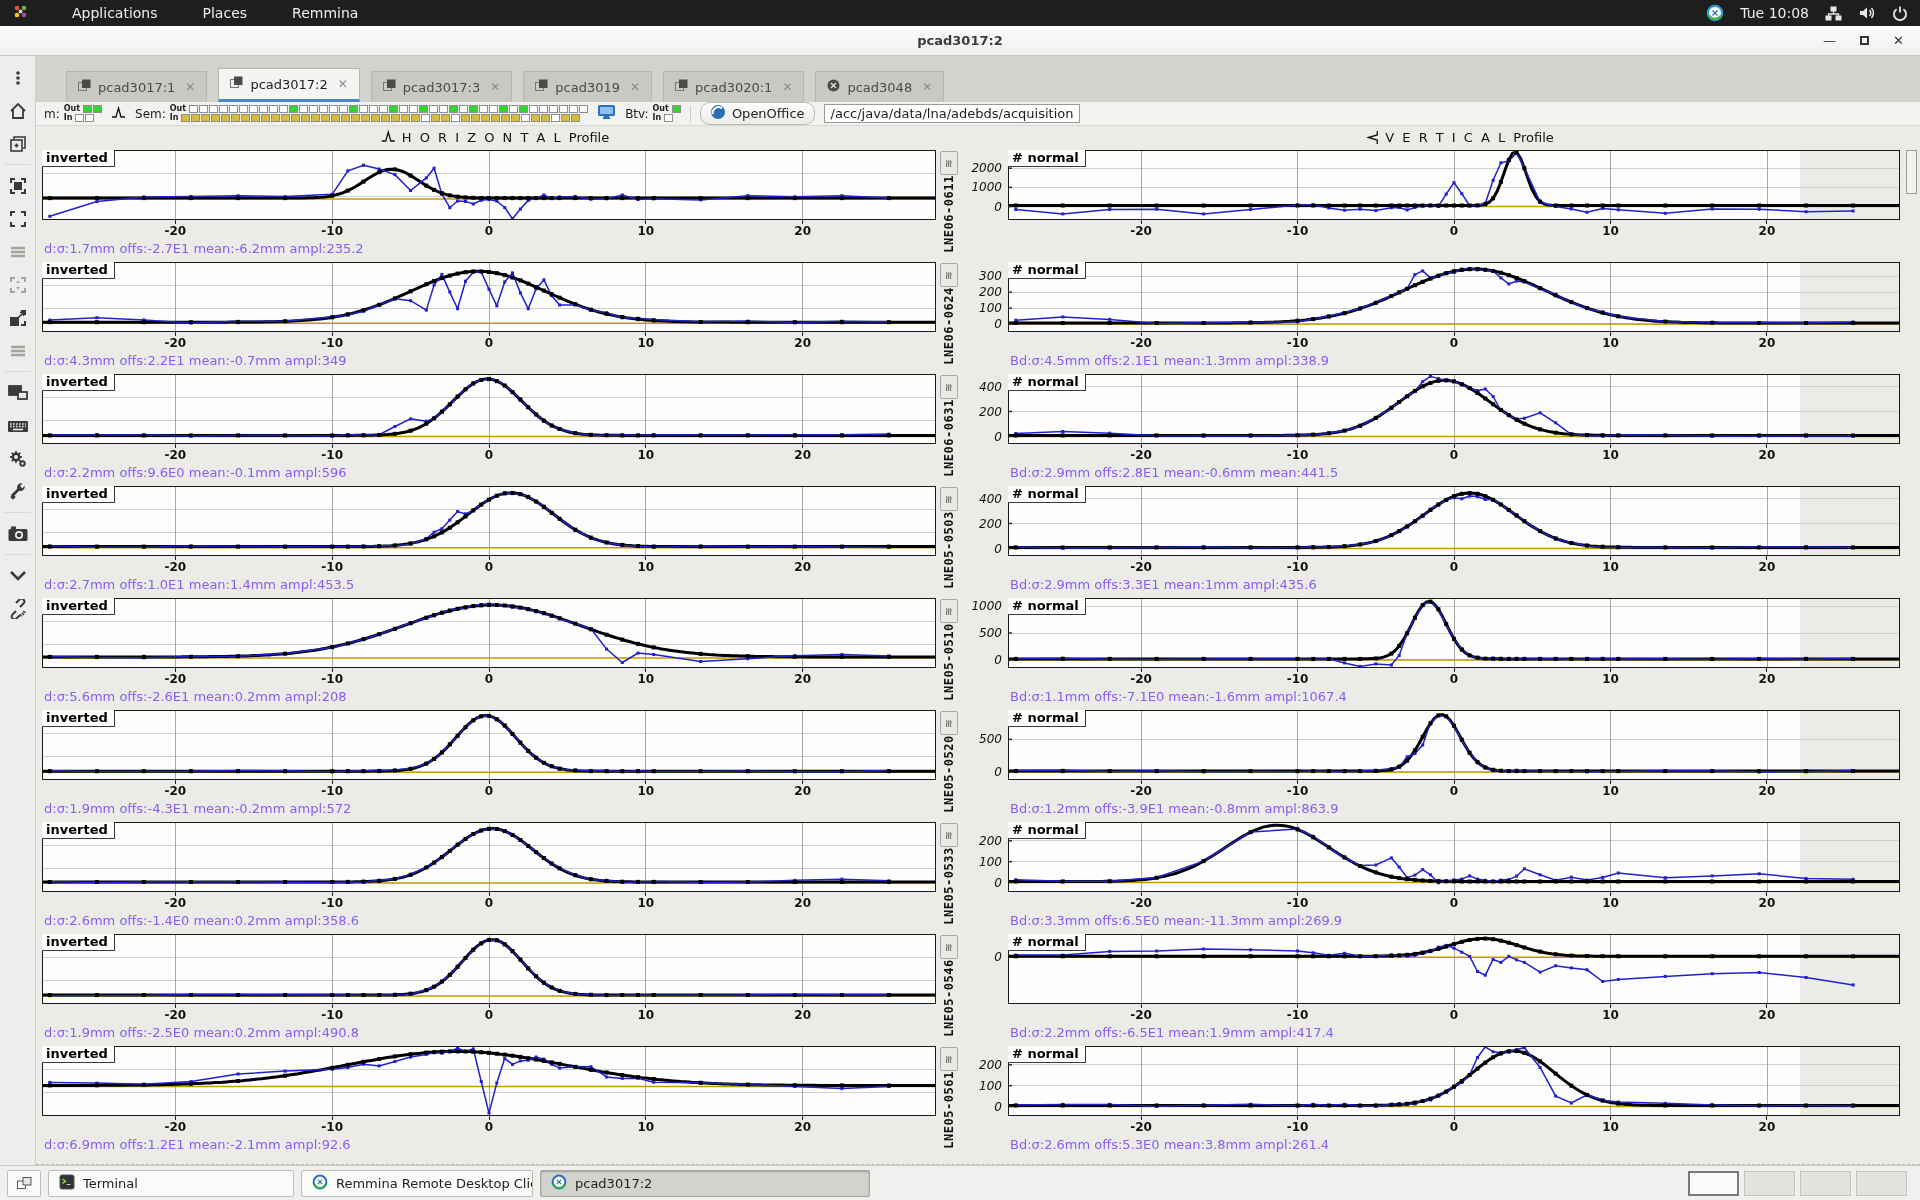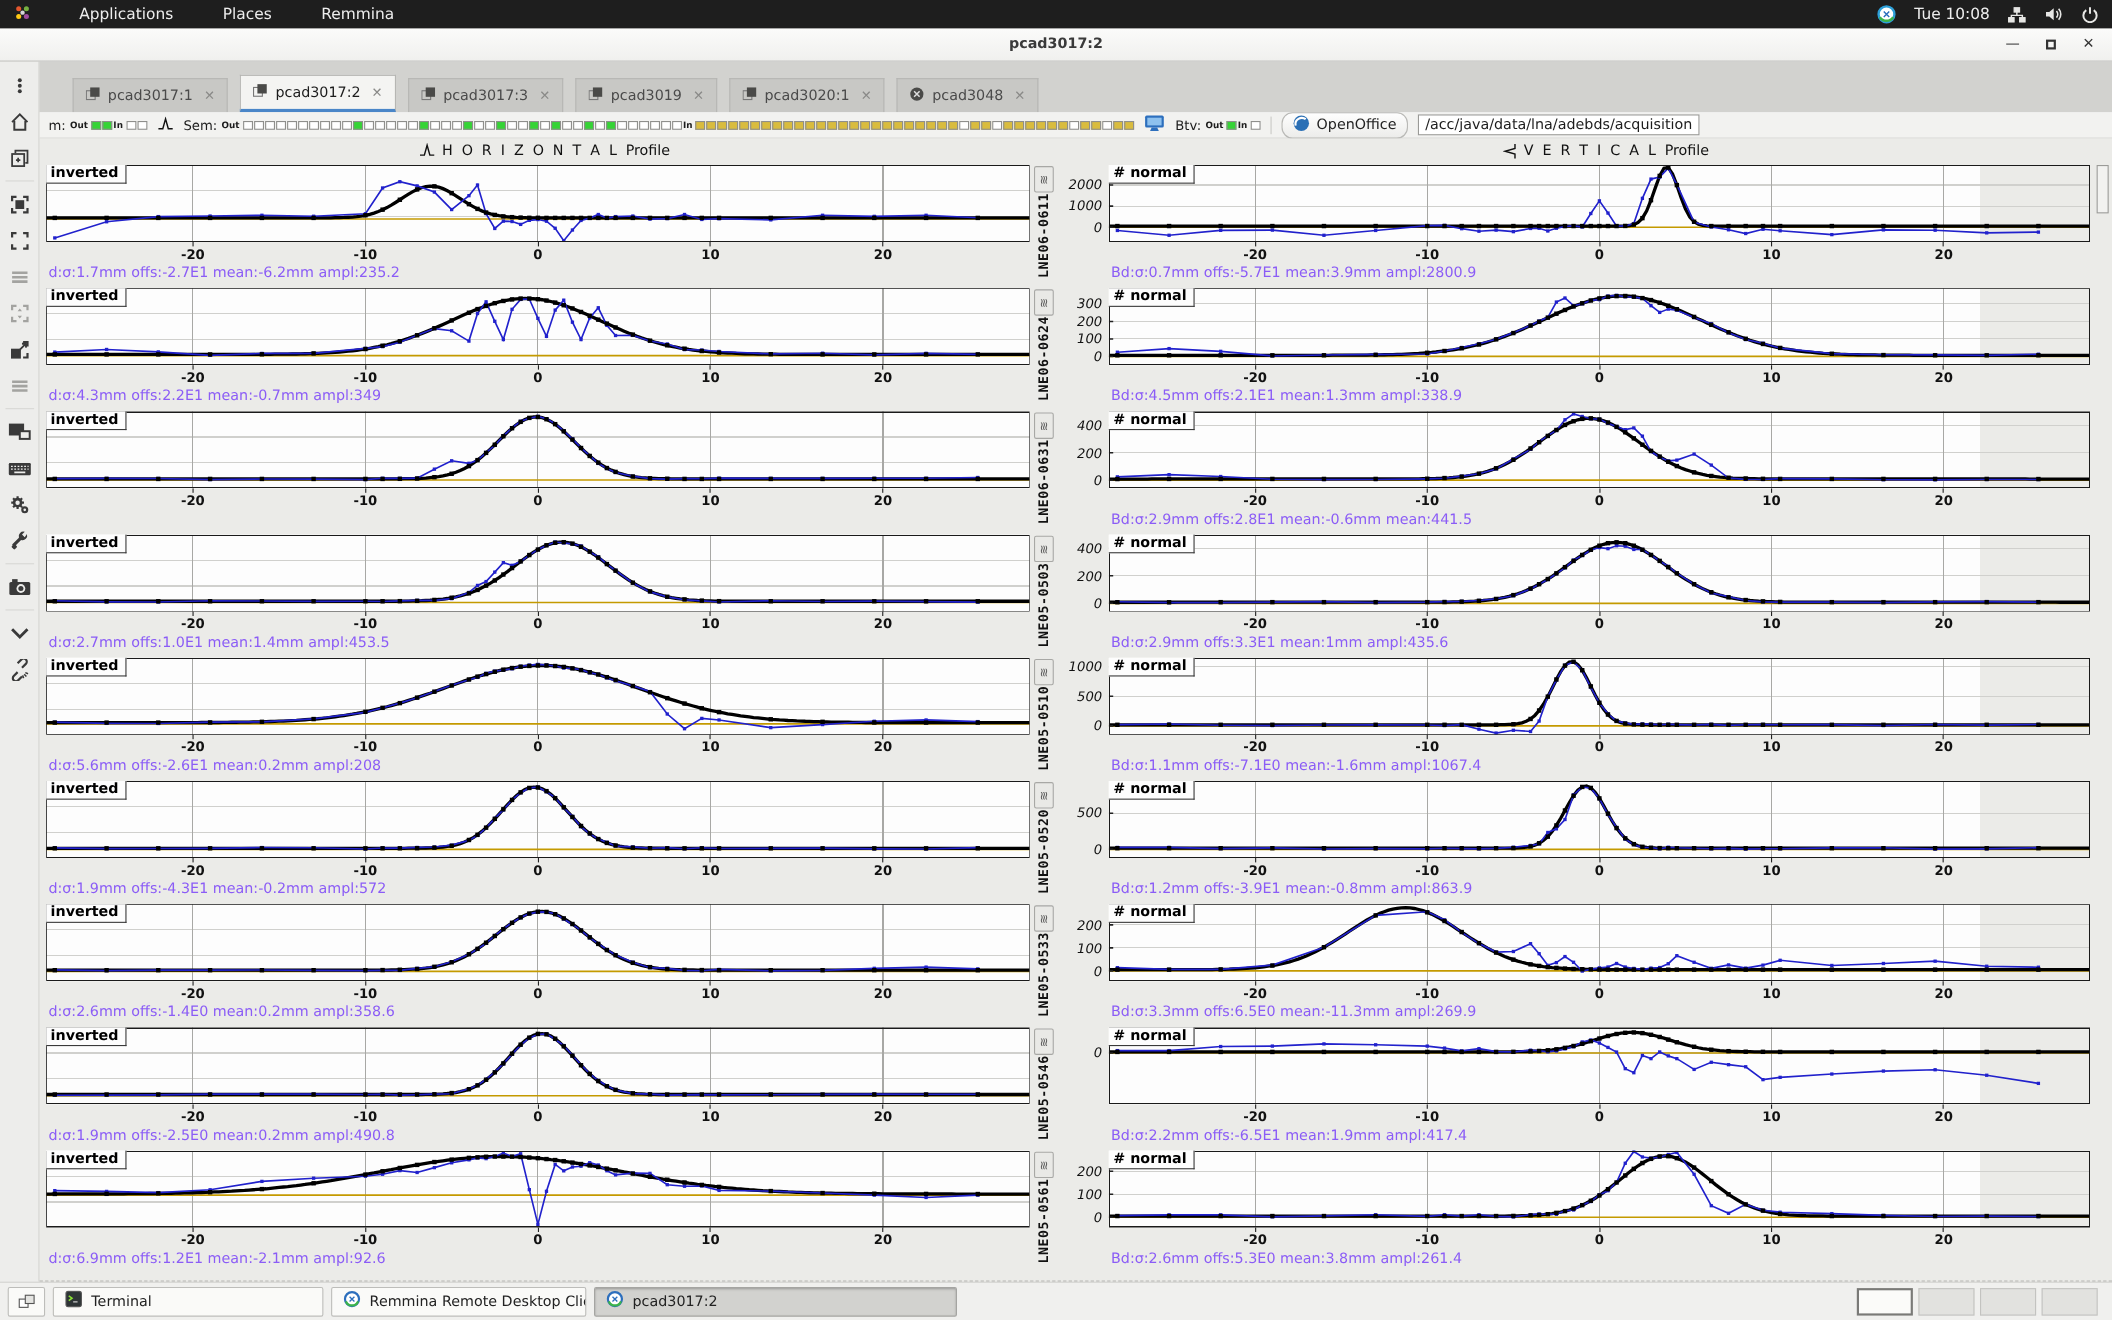--- a/index.html
+++ b/index.html
@@ -24,21 +24,21 @@
   .sb-sep{width:26px;border-top:1px solid #d8d8d5;margin:4px 0}
   .rmain{flex:1;display:flex;flex-direction:column;min-width:0}
   
   .tabbar{height:46px;background:#d2d2cf;display:flex;align-items:flex-end;padding-left:30px;flex:none}
   .tab{height:31px;display:flex;align-items:center;gap:7px;padding:0 11px;margin-right:11px;background:#c8c8c5;border:1px solid #b6b6b3;border-bottom:none;font-size:13px;color:#4a4a4a;white-space:nowrap}
   .tab.active{background:#f4f4f2;border-bottom:3px solid #4a86c8;color:#1c1c1c;height:34px}
   .tab .close{color:#8a8a88;font-size:12px;margin-left:3px}
   
   .toolbar{height:24px;background:#f2f2f0;border-bottom:1px solid #d8d8d5;display:flex;align-items:center;gap:9px;padding:0 8px;font-size:12px;color:#1c1c1c;flex:none}
   .grp{display:flex;align-items:center;gap:4px}
-  .oi-col{display:flex;flex-direction:row;gap:1px;line-height:1}
+  .oi-col{display:flex;flex-direction:column;gap:1px;line-height:1}
   .oi-row{display:flex;align-items:center;gap:3px}
   .oi-label{font-size:8px;font-weight:bold}
   .cbrow{display:flex;gap:1px}
   .cb{width:9px;height:8px;border:1px solid #8f8f8c;background:#fff}
   .cb.g{background:#35d435}.cb.y{background:#d9bc3e}
   .sep-v{width:1px;height:16px;background:#c9c9c6}
   .oo-btn{display:flex;align-items:center;gap:6px;border:1px solid #b9b9b6;background:linear-gradient(#fefefe,#ececea);border-radius:10px;padding:1px 9px;font-size:13px;color:#222}
   .path-field{border:1px solid #9a9a97;background:#fff;font-size:13px;padding:0 6px;min-width:248px;height:19px;display:flex;align-items:center}
   
   .content{flex:1;position:relative;background:#ebebe8;overflow:hidden;border-bottom:1px dashed #b5b5b2}
@@ -695,21 +695,20 @@
                 <span class="xlab" style="left: 133.018px;">-20</span>
                 <div class="xtick" style="left: 289.009px;"></div>
                 <span class="xlab" style="left: 289.509px;">-10</span>
                 <div class="xtick" style="left: 445.5px;"></div>
                 <span class="xlab" style="left: 446px;">0</span>
                 <div class="xtick" style="left: 601.991px;"></div>
                 <span class="xlab" style="left: 602.491px;">10</span>
                 <div class="xtick" style="left: 758.482px;"></div>
                 <span class="xlab" style="left: 758.982px;">20</span>
               </div>
-              <div class="stats">Bd:σ:0.7mm offs:-5.7E1 mean:3.9mm ampl:2800.9</div>
             </div>
           </div>
           <div class="row">
             <div class="colcell">
               <div class="plot">
                 <svg width="894" height="70" viewBox="0 0 894 70">
                   <line x1="0" y1="23.3" x2="894" y2="23.3" stroke="#d0d0cd" shape-rendering="crispEdges"></line>
                   <line x1="0" y1="46.7" x2="894" y2="46.7" stroke="#d0d0cd" shape-rendering="crispEdges"></line>
                   <line x1="133.3" y1="0" x2="133.3" y2="70" stroke="#a8a8a5" shape-rendering="crispEdges"></line>
                   <line x1="290.2" y1="0" x2="290.2" y2="70" stroke="#a8a8a5" shape-rendering="crispEdges"></line>
@@ -1056,20 +1055,21 @@
                 <span class="xlab" style="left: 133.316px;">-20</span>
                 <div class="xtick" style="left: 289.658px;"></div>
                 <span class="xlab" style="left: 290.158px;">-10</span>
                 <div class="xtick" style="left: 446.5px;"></div>
                 <span class="xlab" style="left: 447px;">0</span>
                 <div class="xtick" style="left: 603.342px;"></div>
                 <span class="xlab" style="left: 603.842px;">10</span>
                 <div class="xtick" style="left: 760.184px;"></div>
                 <span class="xlab" style="left: 760.684px;">20</span>
               </div>
+              <div class="stats">d:σ:2.2mm offs:9.6E0 mean:-0.1mm ampl:596</div>
             </div>
             <div class="strip">
               <div class="strip-btn">
                 <span>≋</span>
               </div>
               <span class="strip-label">LNE06-0631</span>
             </div>
             <div class="yaxis">
               <span class="ylab" style="top: 12.5px;">400</span>
               <span class="ylab" style="top: 37.5px;">200</span>

